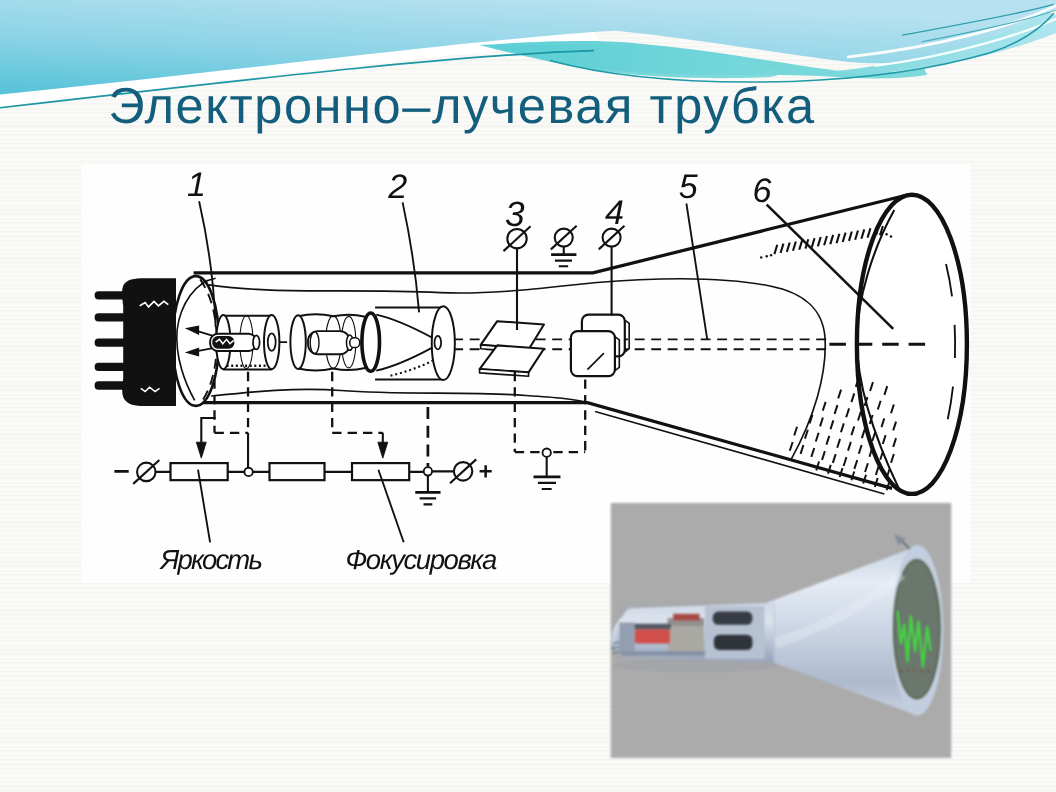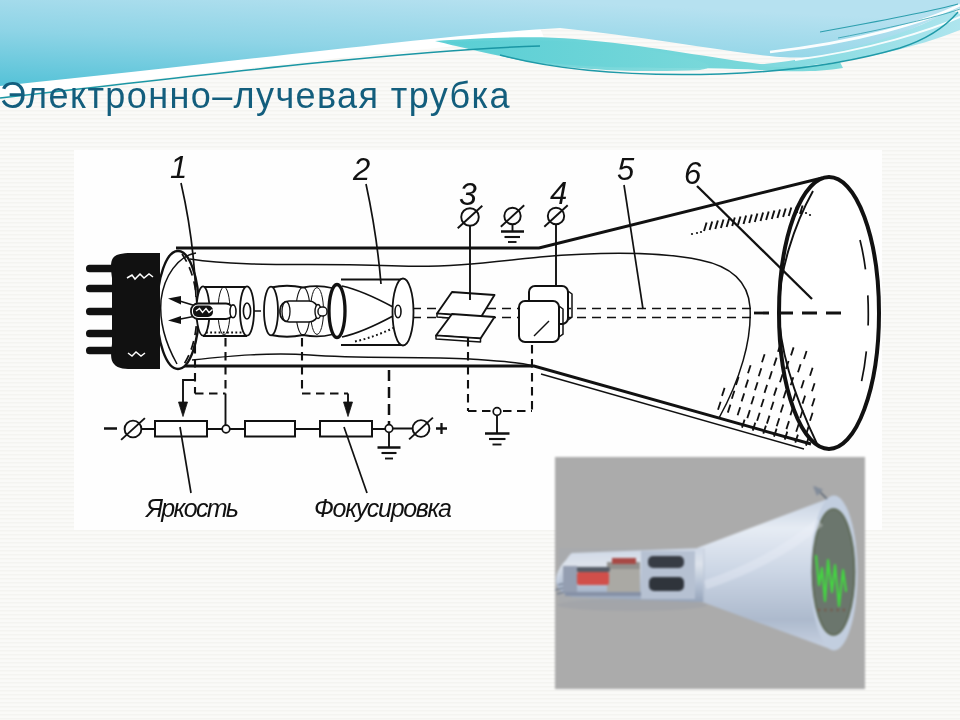--- a/index.html
+++ b/index.html
@@ -1,22 +1,22 @@
 <!DOCTYPE html>
 <html><head><meta charset="utf-8">
 <style>
  html,body { margin:0; padding:0; }
  body { width:960px; height:720px; position:relative; overflow:hidden;
    font-family:"Liberation Sans", sans-serif;
    background-color:#f8f8f5;
    background-image: repeating-linear-gradient(180deg, #fafaf8 0px, #fafaf8 2px, #f4f4f1 2px, #f4f4f1 3px, #f7f7f4 3px, #f7f7f4 4px);
  }
  #hdr { position:absolute; left:0; top:0; }
- #title { position:absolute; left:0; top:73px; width:840px; text-align:left;
-   font-size:36px; line-height:46px; color:#135e7d; letter-spacing:1.4px; }
+ #title { position:absolute; left:0; top:73px; width:840px; text-align:center;
+   font-size:46px; line-height:46px; color:#135e7d; letter-spacing:1.4px; }
  #whitebox { position:absolute; left:74px; top:150px; width:808px; height:380px; background:#fefefe; }
  #diag { position:absolute; left:74px; top:150px; filter: blur(0.35px); }
  #photo { position:absolute; left:555px; top:457px; filter: blur(0.9px); }
 </style></head>
 <body>
 
 <svg id="hdr" width="960" height="130" viewBox="0 0 960 130">
  <defs>
   <linearGradient id="gmass" x1="0" y1="1" x2="0.55" y2="0">
    <stop offset="0" stop-color="#54c2d7"></stop>

